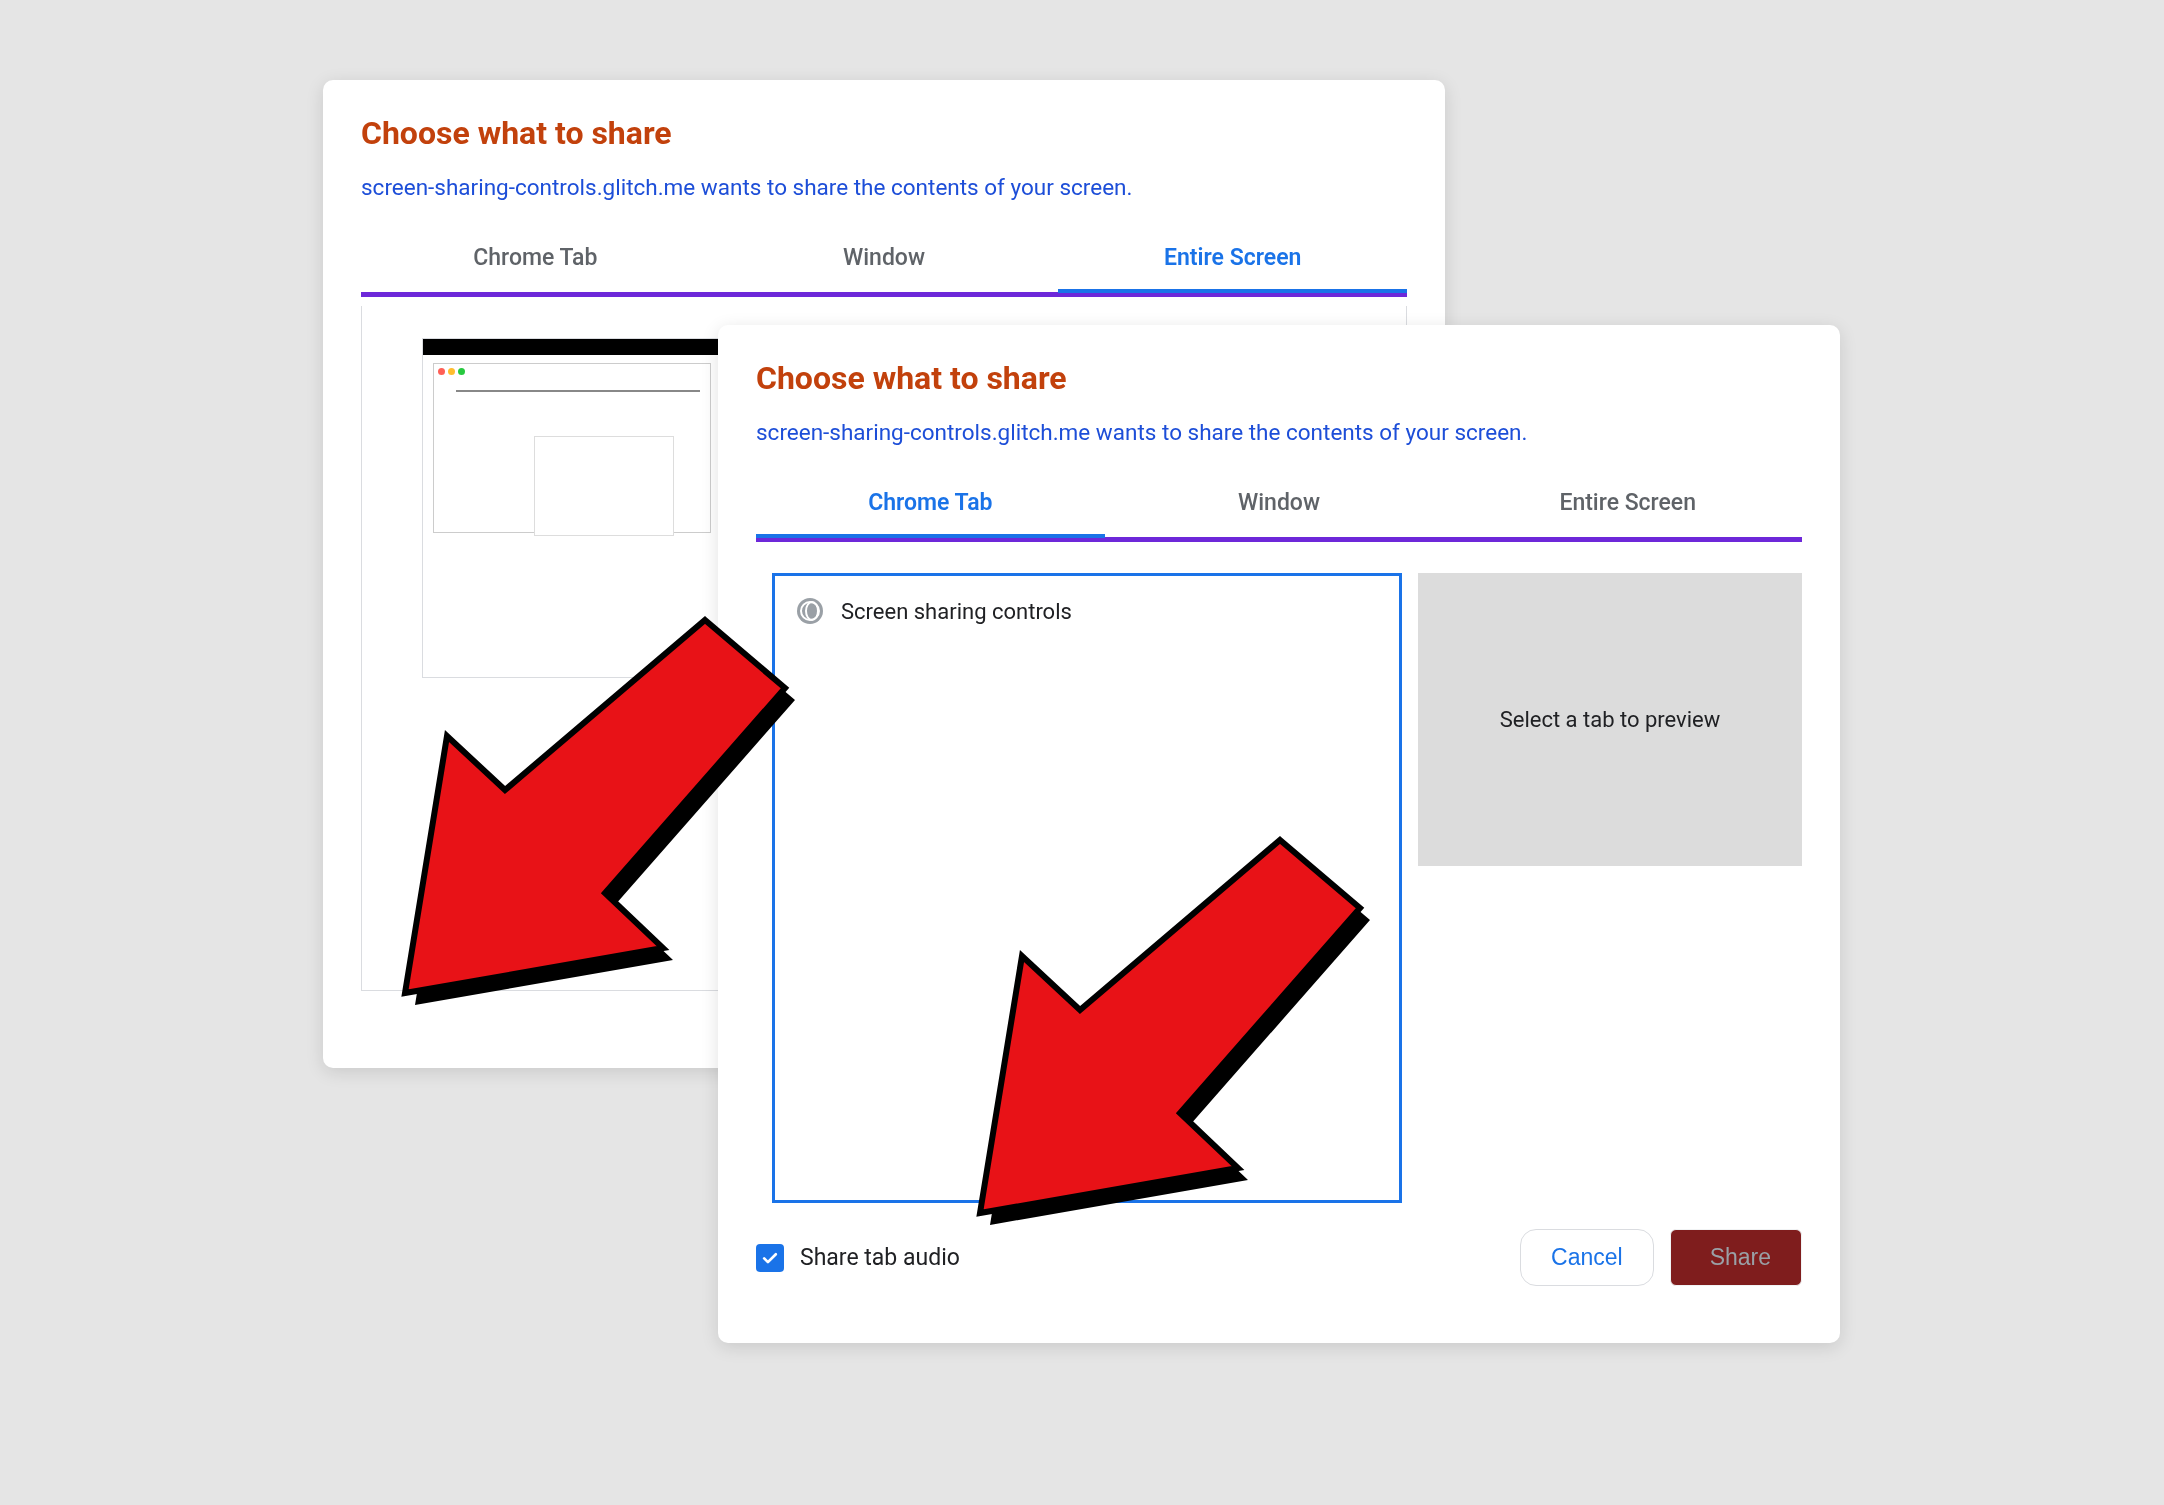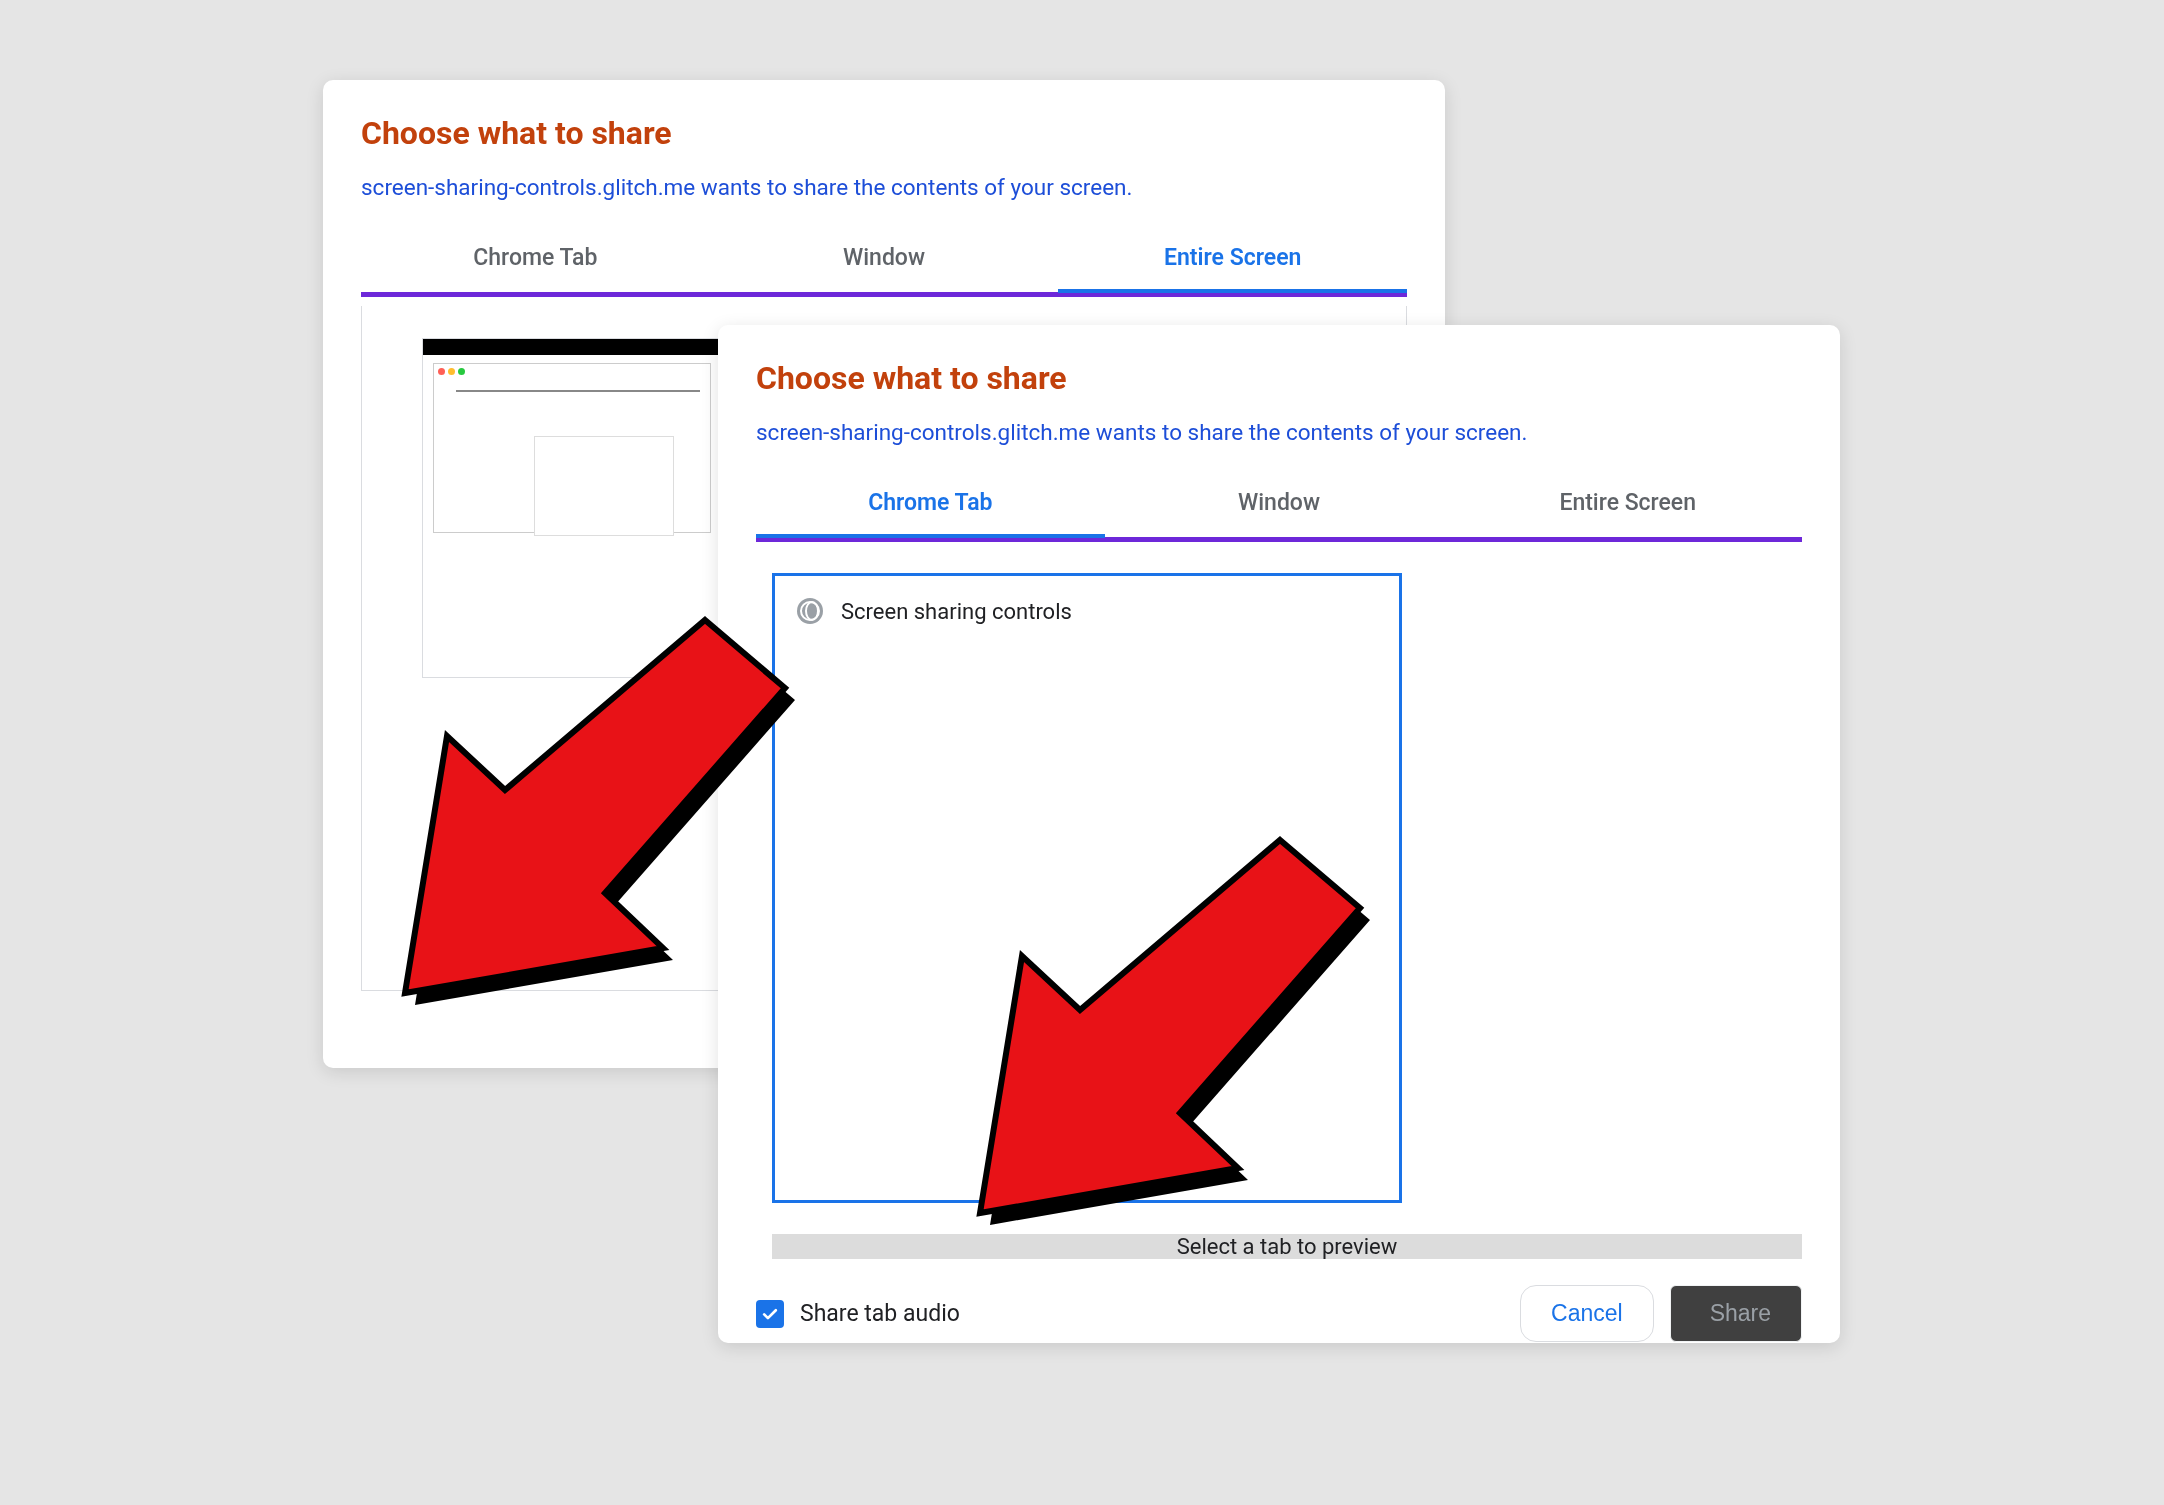--- a/index.html
+++ b/index.html
@@ -77,22 +77,21 @@
       padding: 32px 28px;
       height: 685px;
       position: relative;
     }
 
     .content-area-front {
       border: none;
       padding: 22px 0 0 16px;
       height: auto;
       display: flex;
-      gap: 31px;
-      flex-direction: column;
+      gap: 16px;
     }
 
     .screen-thumb {
       width: 338px;
       height: 340px;
       background: #fff;
       border: 1px solid #dadce0;
       position: relative;
       overflow: hidden;
       margin-left: 32px;
@@ -217,21 +216,21 @@
       font-size: 23px;
       border-radius: 6px;
       border: 1px solid #dadce0;
       background: #fff;
       cursor: pointer;
       font-weight: 500;
     }
     .btn-cancel { color: #1a73e8; border-radius: 16px; }
     .btn-share {
       color: #9aa0a6;
-      background: #404040;
+      background: #7f1d1d;
       border-color: #f1f3f4;
       padding-left: 39px;
     }
 
     .arrow {
       position: absolute;
       pointer-events: none;
     }
 
   </style>

